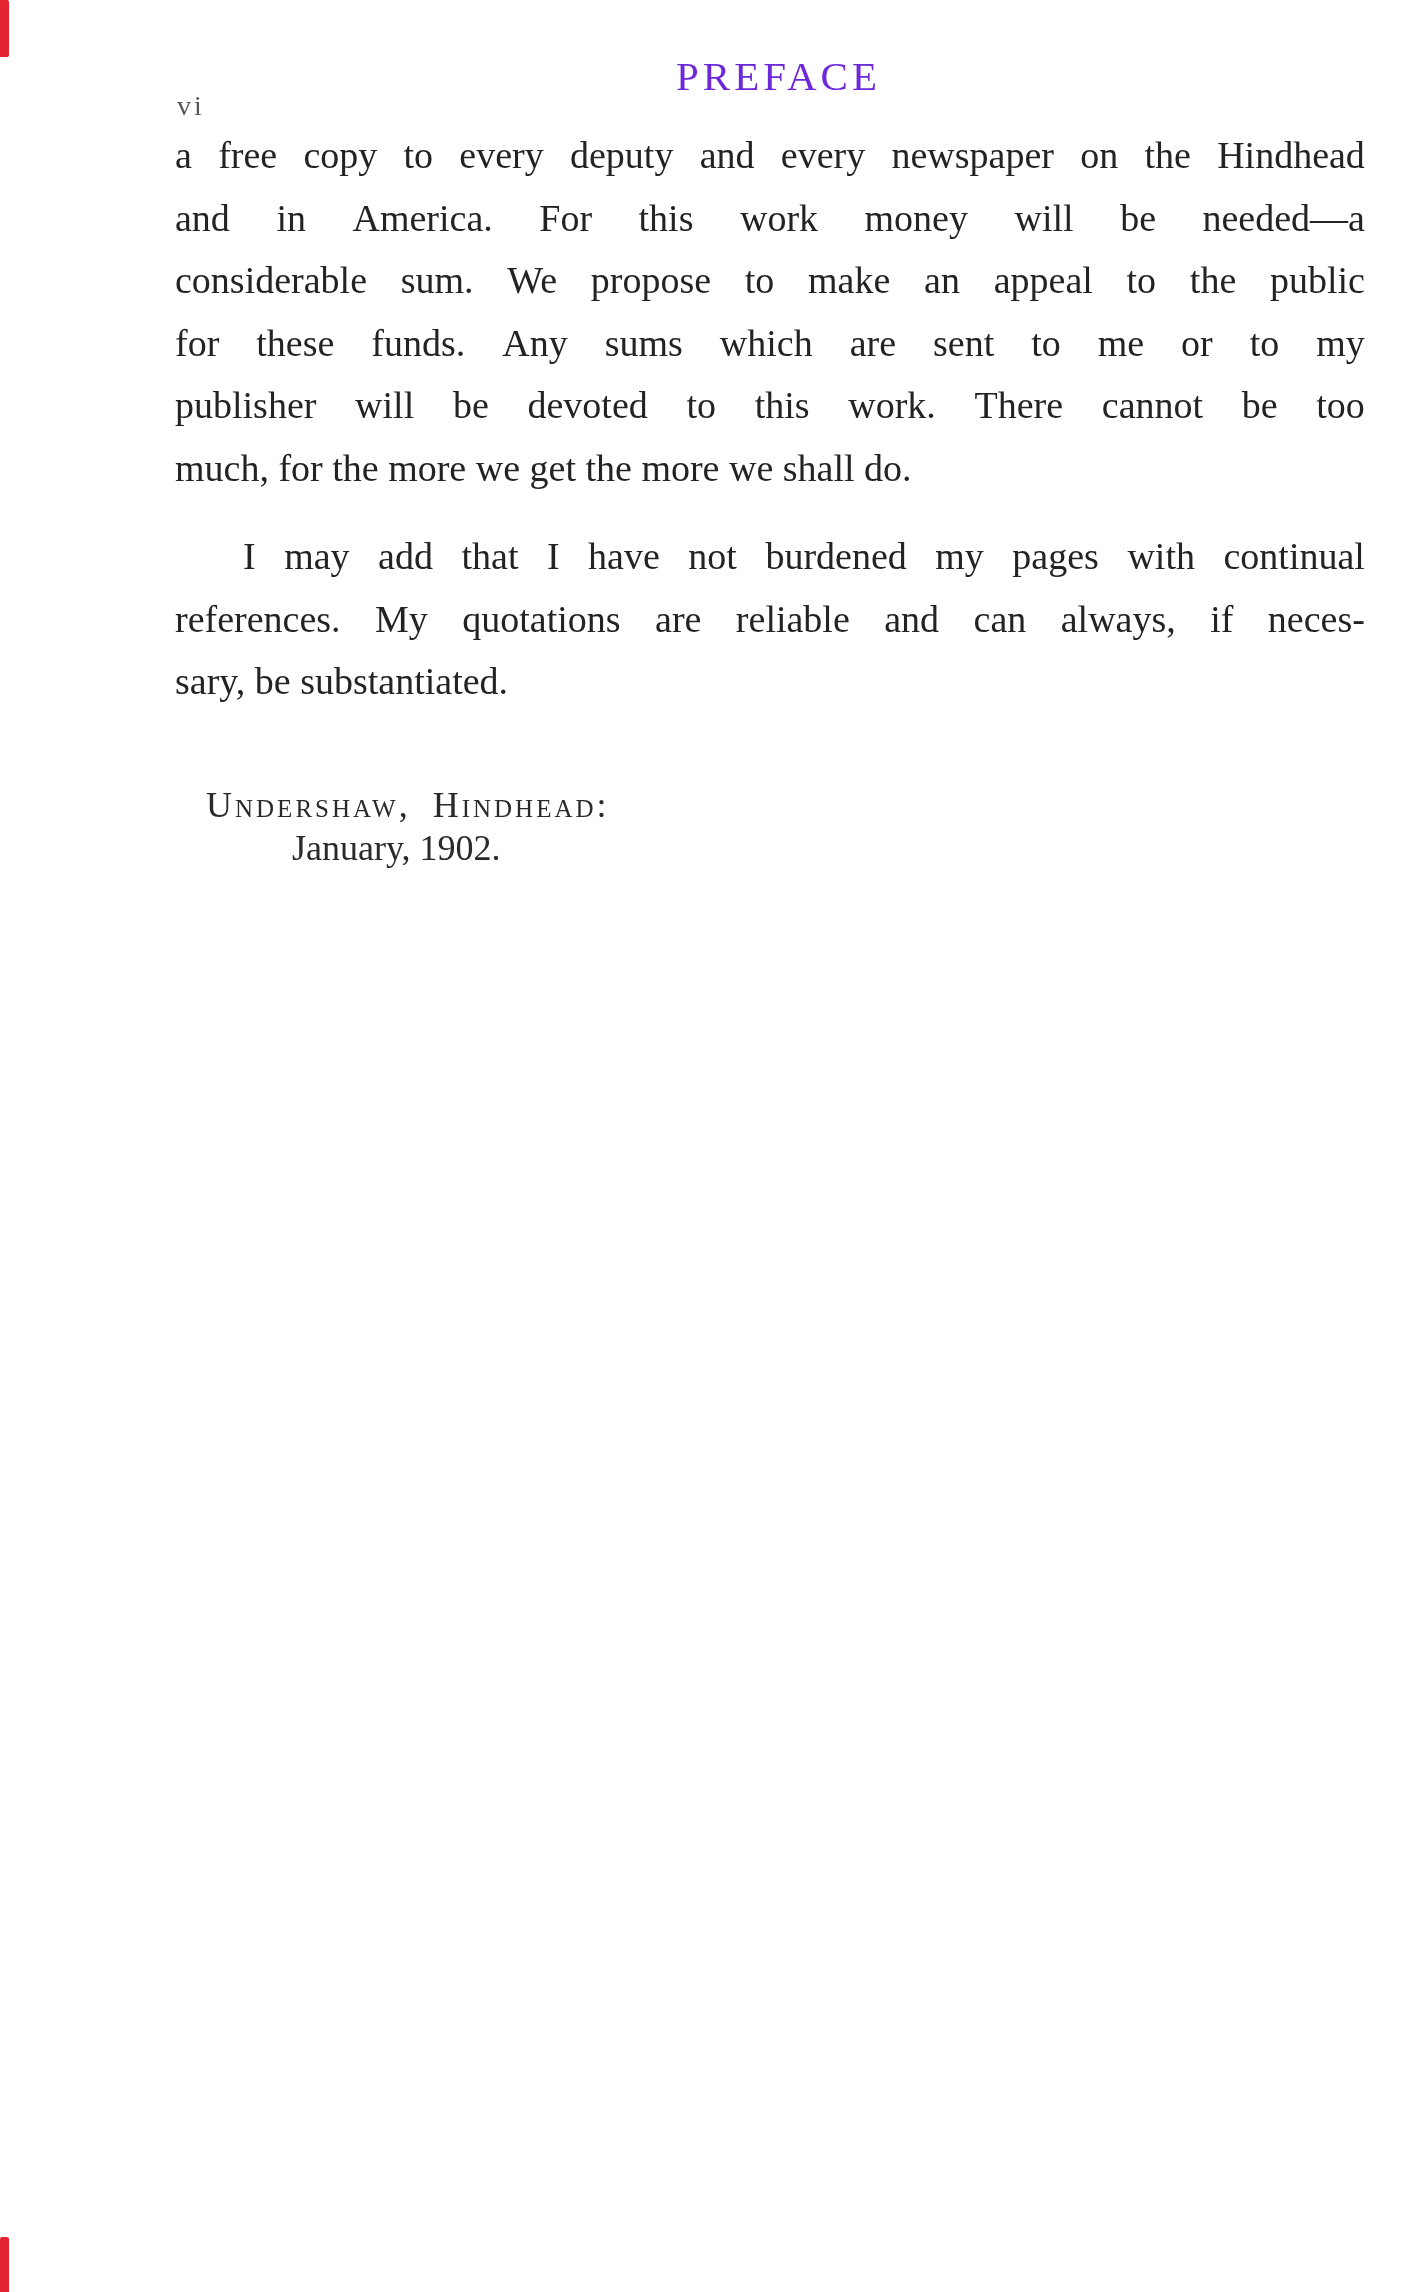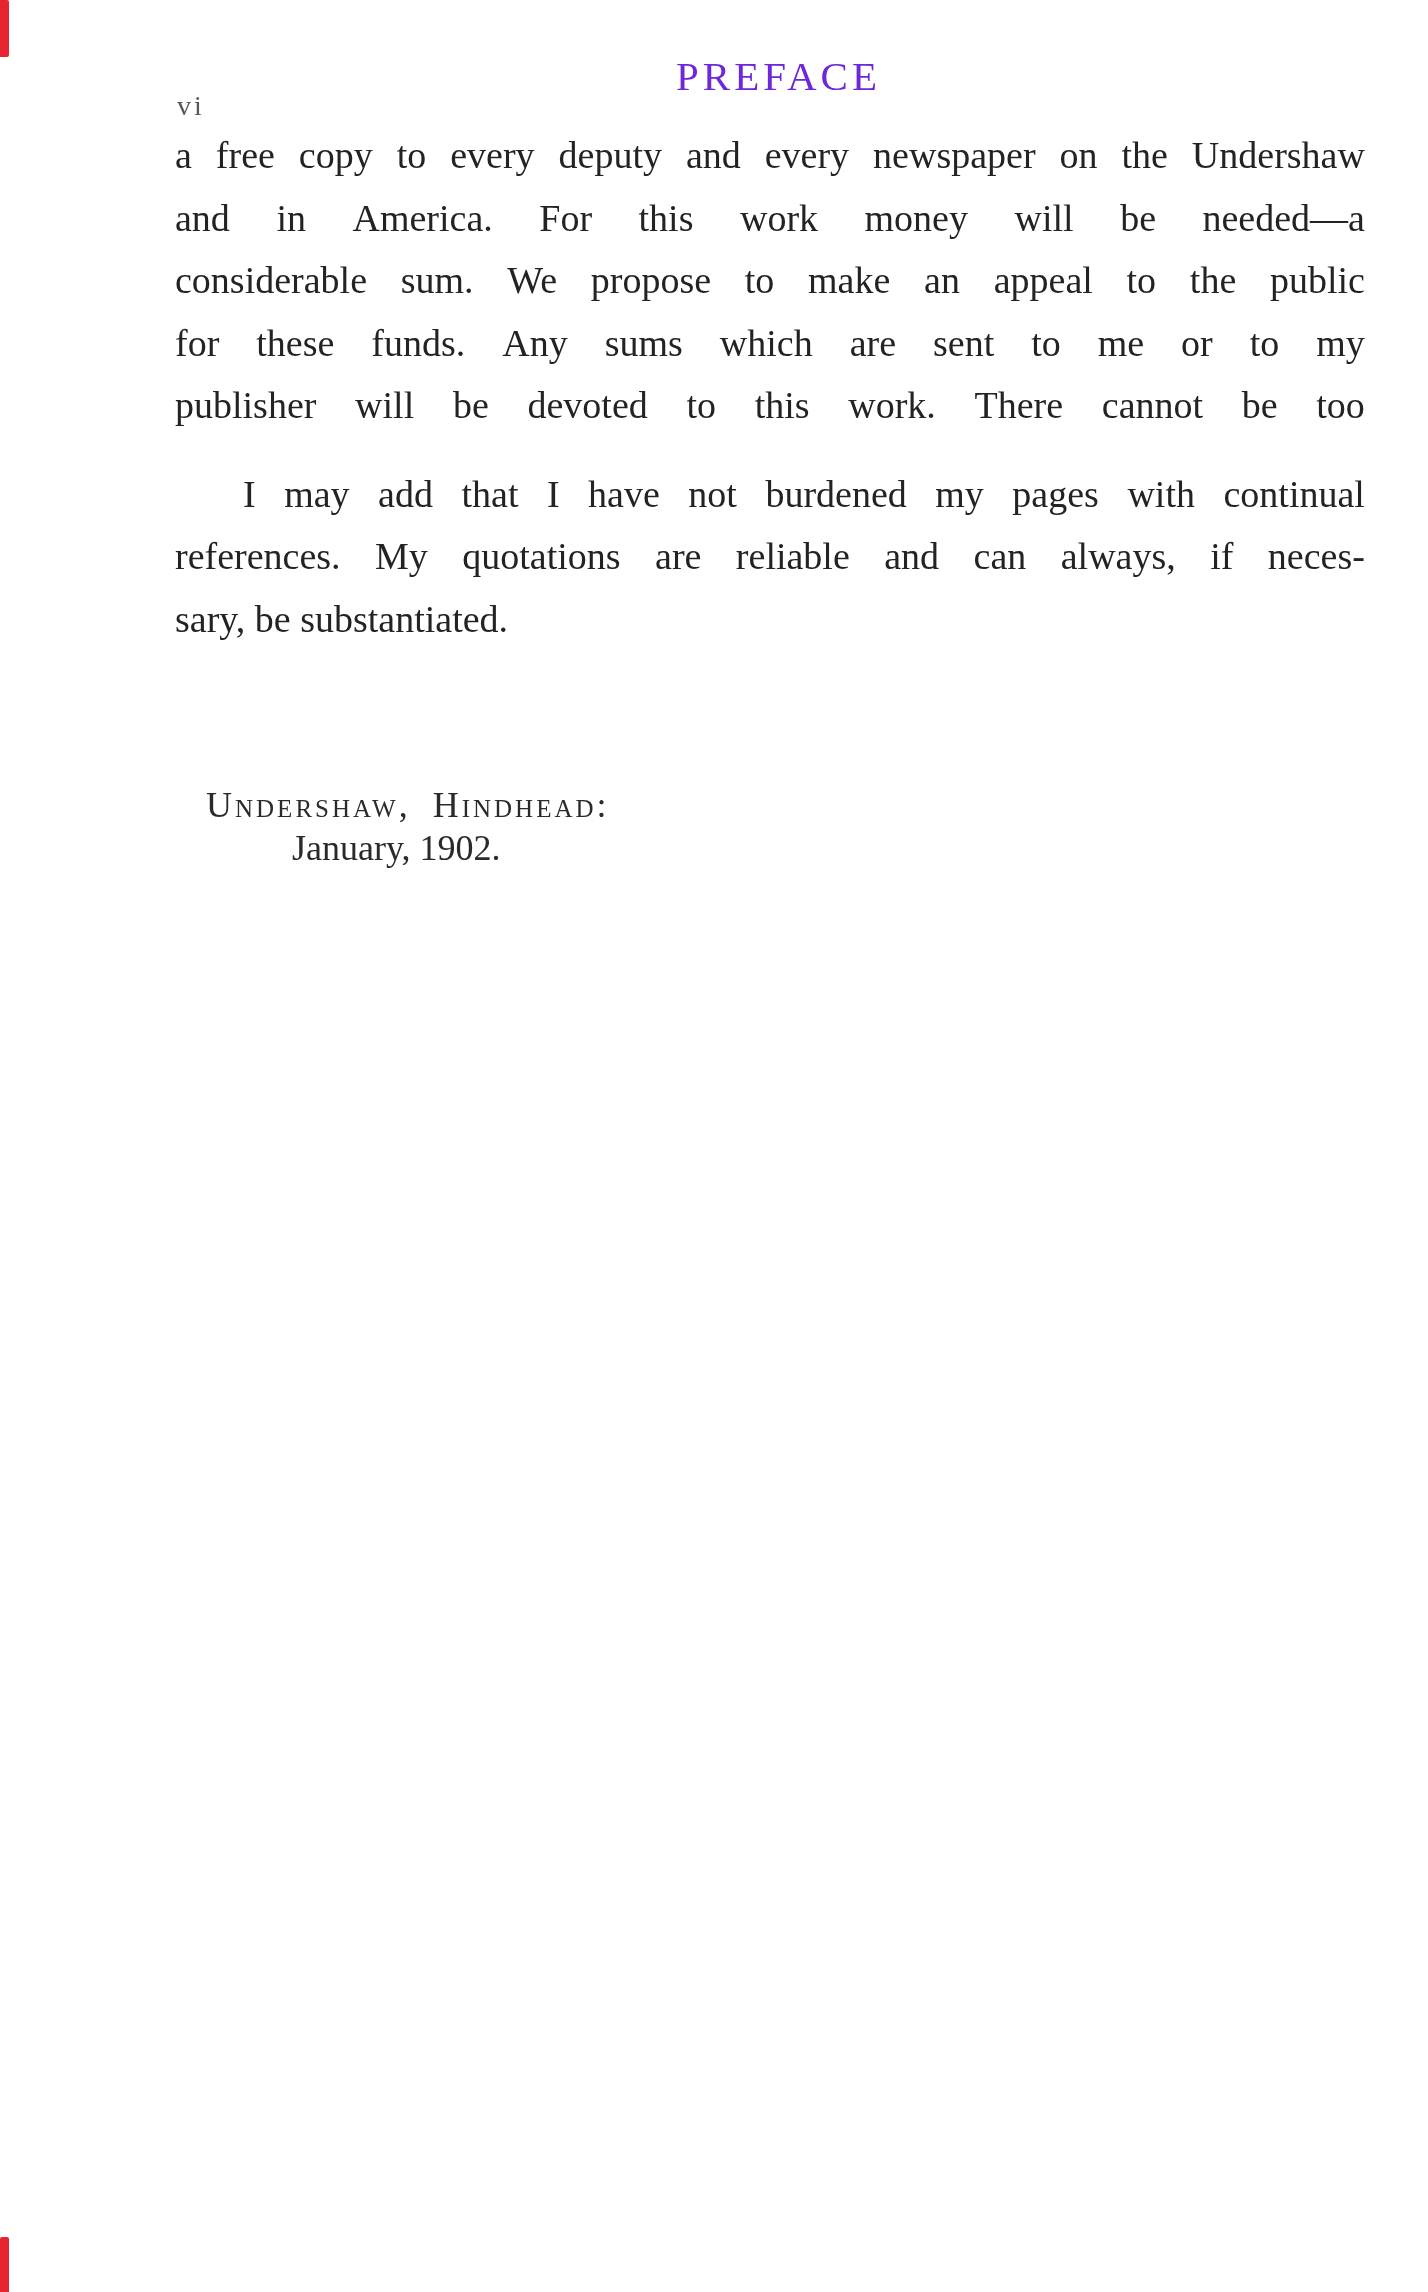--- a/index.html
+++ b/index.html
@@ -113,21 +113,21 @@
           <span>free</span>
           <span>copy</span>
           <span>to</span>
           <span>every</span>
           <span>deputy</span>
           <span>and</span>
           <span>every</span>
           <span>newspaper</span>
           <span>on</span>
           <span>the</span>
-          <span>Undershaw</span>
+          <span>Hindhead</span>
         </div>
         <div class="bodyline justify">
           <span>and</span>
           <span>in</span>
           <span>America.</span>
           <span>For</span>
           <span>this</span>
           <span>work</span>
           <span>money</span>
           <span>will</span>
@@ -168,20 +168,21 @@
           <span>be</span>
           <span>devoted</span>
           <span>to</span>
           <span>this</span>
           <span>work.</span>
           <span>There</span>
           <span>cannot</span>
           <span>be</span>
           <span>too</span>
         </div>
+        <div class="bodyline">much, for the more we get the more we shall do.</div>
       </div>
       <div class="paragraph">
         <div class="bodyline justify" style="padding-left: 68px;">
           <span>I</span>
           <span>may</span>
           <span>add</span>
           <span>that</span>
           <span>I</span>
           <span>have</span>
           <span>not</span>

